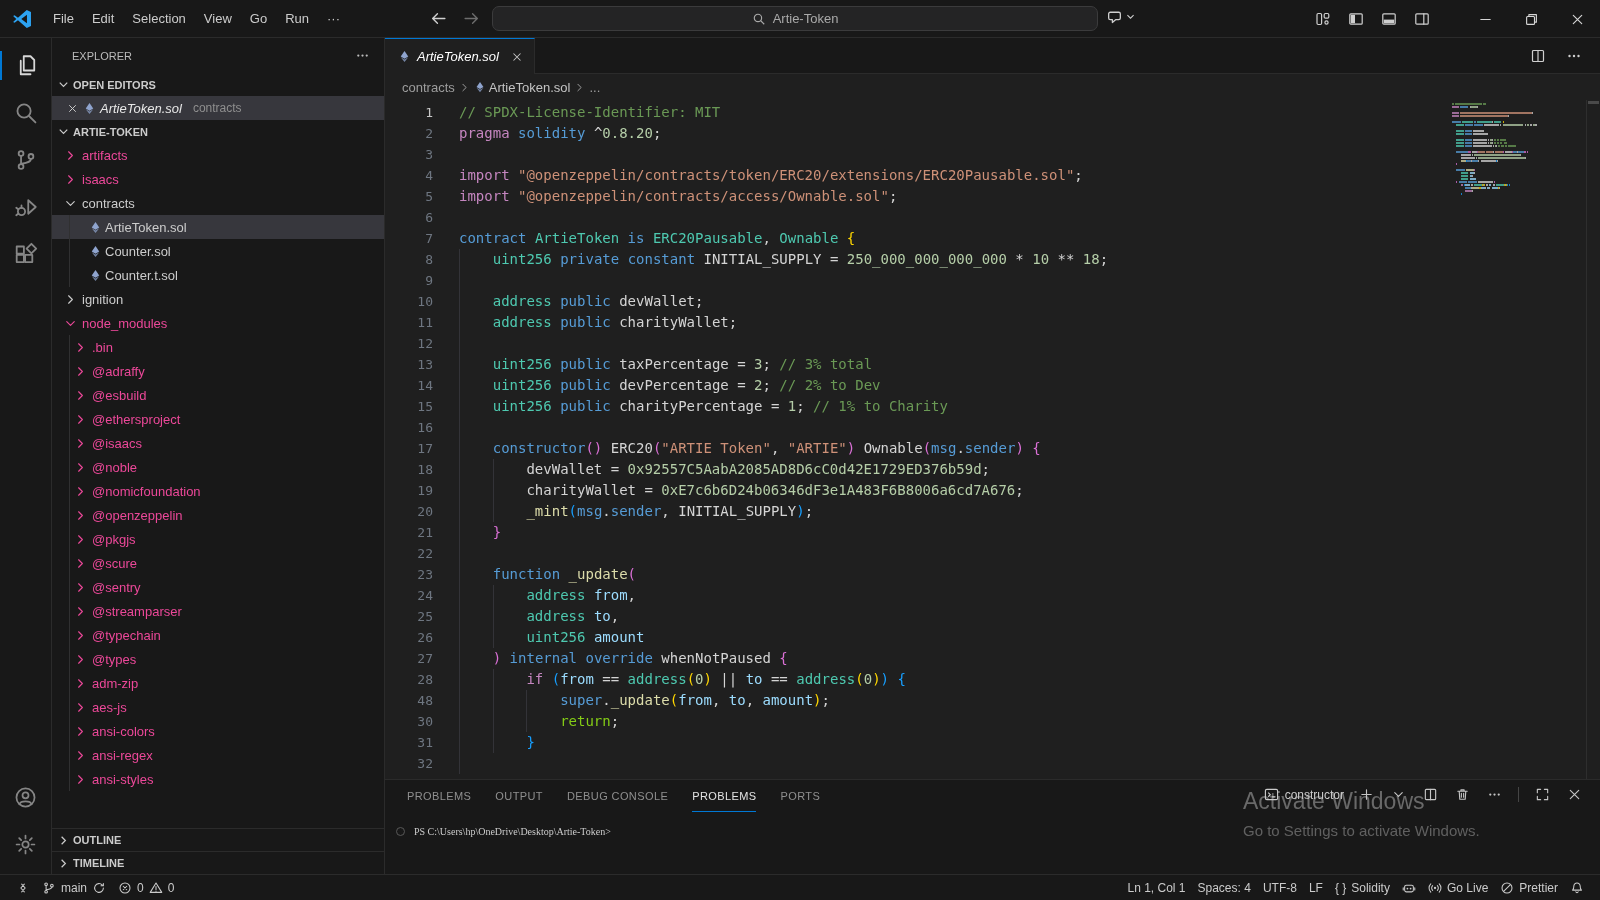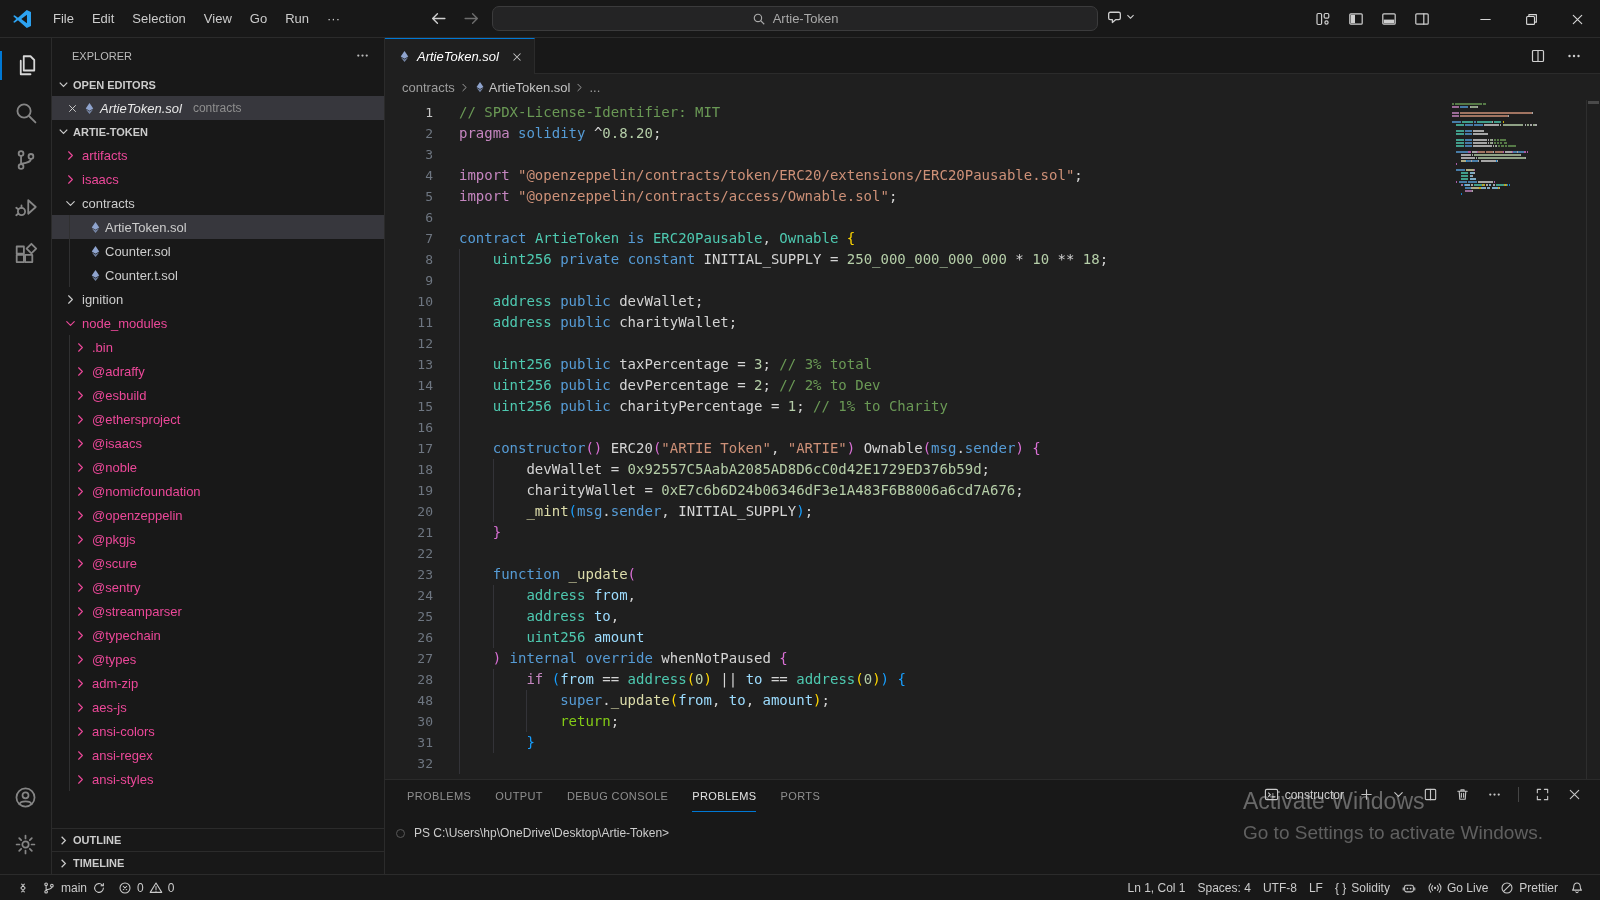--- a/index.html
+++ b/index.html
@@ -84,25 +84,25 @@
 .panel{height:95px;flex:none;background:#181818;border-top:1px solid #2b2b2b;position:relative}
 .panel-tabs{display:flex;gap:24px;padding-left:22px;height:32px;align-items:stretch;font-size:11px;
   color:#8f8f8f;letter-spacing:.4px}
 .ptab{display:flex;align-items:center;border-bottom:1px solid transparent}
 .ptab.active{color:#e3e3e3;border-bottom-color:#0078d4}
 .panel-actions{position:absolute;right:16px;top:5px;display:flex;align-items:center;gap:13px;
   color:#c5c5c5;z-index:2}
 .shell-label{font-size:12px;color:#cccccc;display:flex;gap:6px;align-items:center}
 .pa-sep{width:1px;height:15px;background:#454545;margin:0 1px}
 .terminal-line{display:flex;align-items:center;gap:9px;margin:14px 0 0 11px;color:#cccccc;
-  font-family:Liberation Sans, sans-serif;font-size:12px}
+  font-family:Liberation Serif, serif;font-size:10px}
 .prompt-circle{width:9px;height:9px;border:1px solid #585858;border-radius:50%;flex:none}
 .watermark{position:absolute;left:858px;top:8px;z-index:1}
 .wm1{font-size:23px;color:#696969}
-.wm2{font-size:19px;color:#606060;margin-top:7px}
+.wm2{font-size:15px;color:#606060;margin-top:7px}
 
 
 .statusbar{height:26px;background:#181818;border-top:1px solid #2b2b2b;display:flex;align-items:center;
   justify-content:space-between;padding:0 10px;font-size:12px;color:#cbcbcb}
 .sb-group{display:flex;align-items:center}
 .status-item{display:flex;align-items:center;gap:5px;padding:0 6px;height:22px;white-space:nowrap}
 </style>
 </head>
 <body>
 

